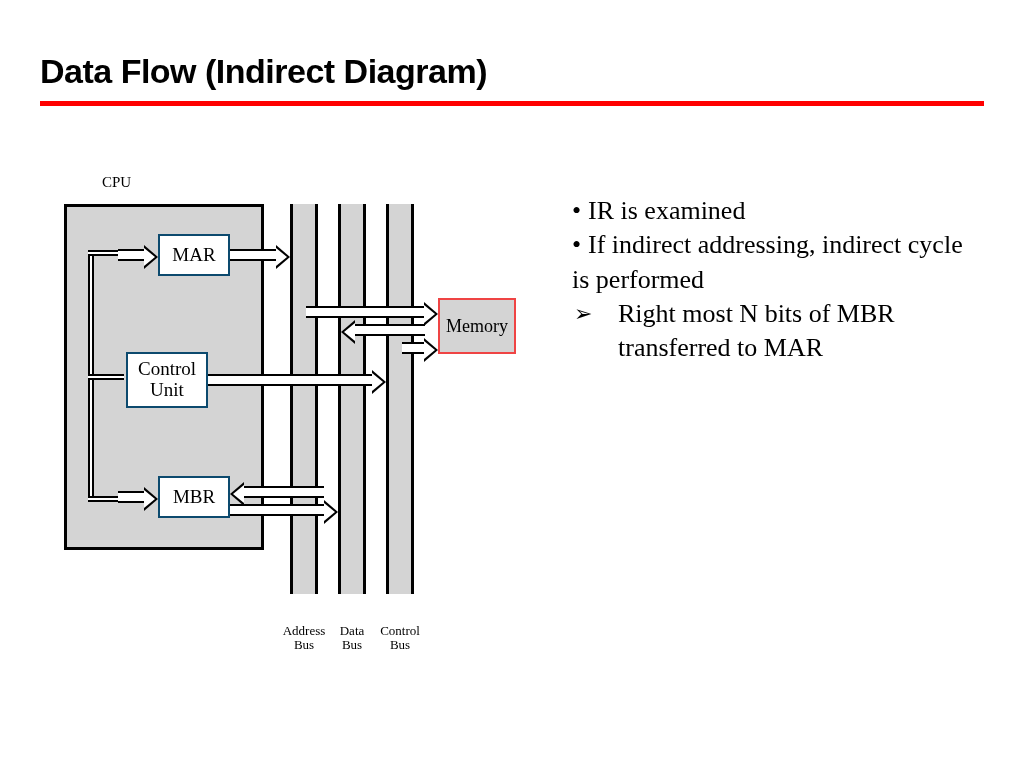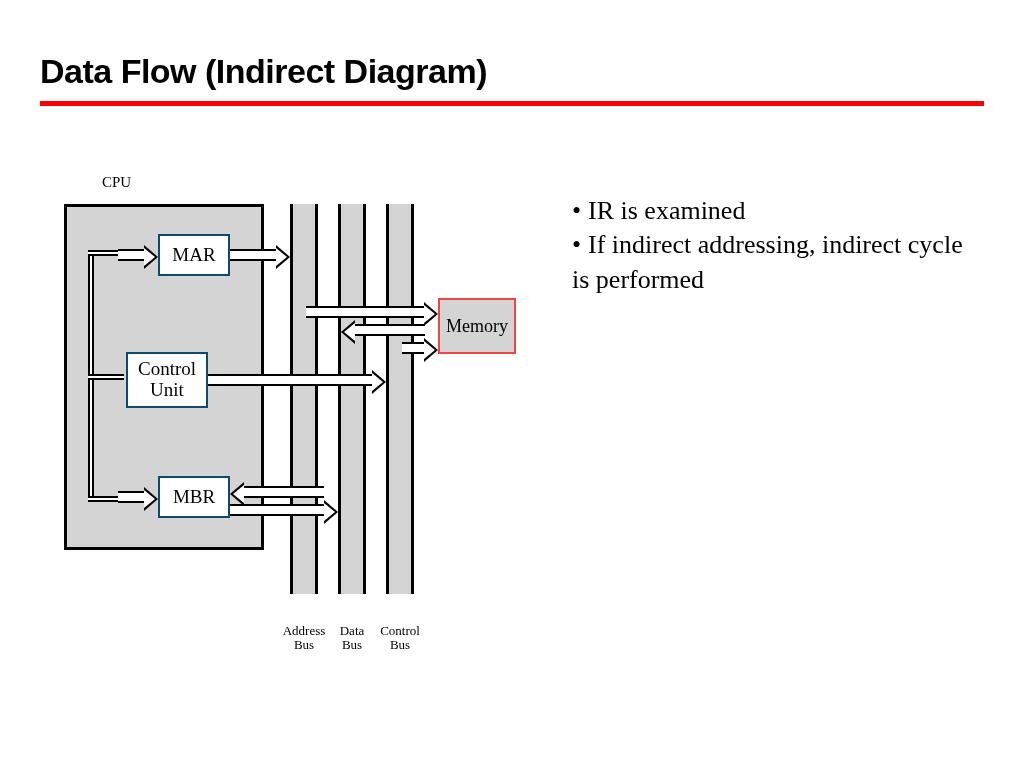--- a/index.html
+++ b/index.html
@@ -165,13 +165,14 @@
 
   <div class="oarr" style="left:256px; top:140px; width:118px;"></div>
   <div class="oarr left" style="left:305px; top:158px; width:70px;"></div>
   <div class="oarr" style="left:352px; top:176px; width:22px;"></div>
 
 </div>
 
 <div class="notes">
   <div class="b1-item">IR is examined</div>
   <div class="b1-item">If indirect addressing, indirect cycle is performed</div>
+  <div class="sub">Right most N bits of MBR transferred to MAR</div>
 </div>
 
 </body></html>

